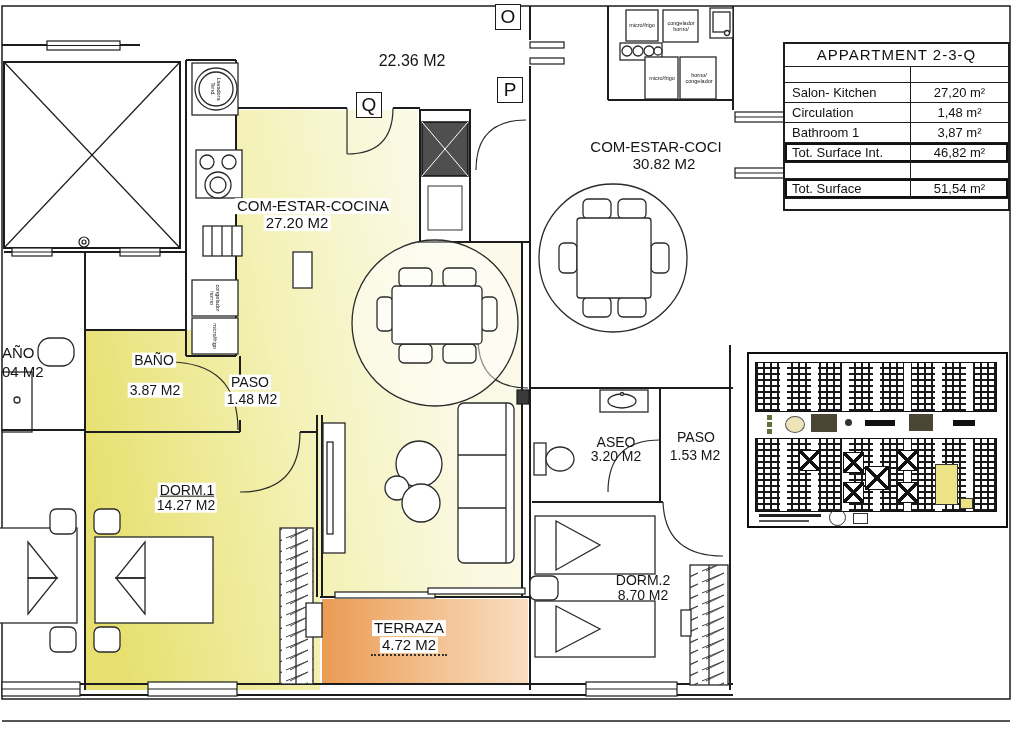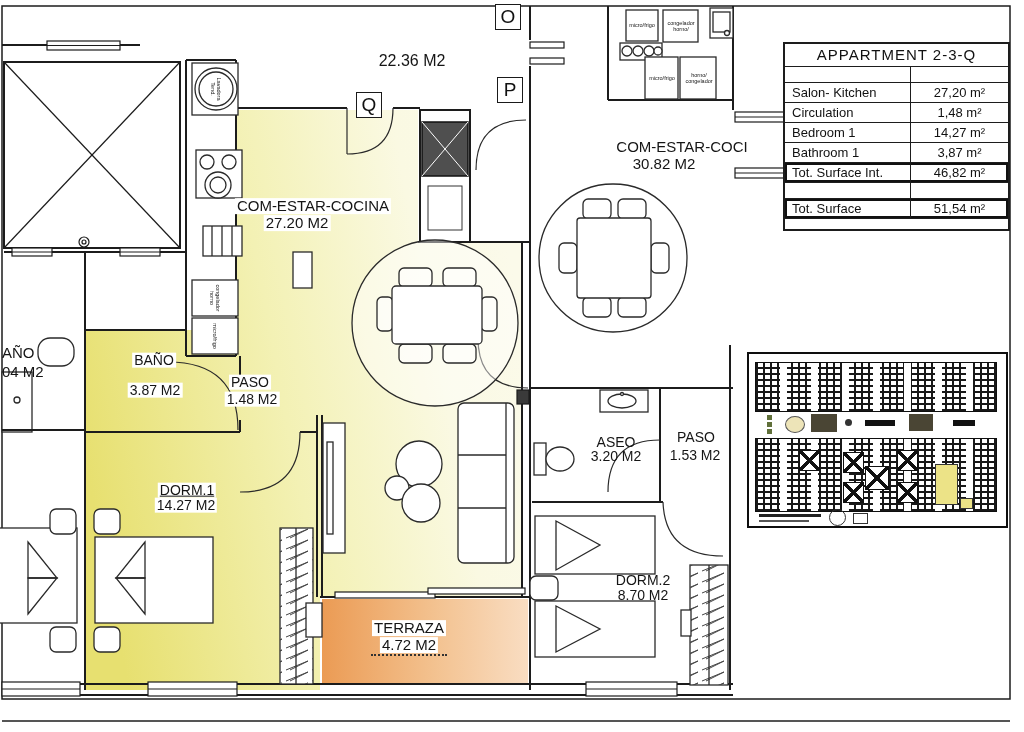--- a/index.html
+++ b/index.html
@@ -297,21 +297,21 @@
 
   <div class="lbl t16" style="left:412px;top:61px;">22.36 M2</div>
 
   <div class="marker" style="left:508px;top:17px;">O</div>
   <div class="marker" style="left:510px;top:90px;">P</div>
   <div class="marker" style="left:369px;top:105px;">Q</div>
 
   <div class="lbl t15 wbg" style="left:313px;top:206px;">COM-ESTAR-COCINA</div>
   <div class="lbl t15 wbg" style="left:297px;top:223px;">27.20 M2</div>
 
-  <div class="lbl t15" style="left:682px;top:147px;">COM-ESTAR-COCI</div>
+  <div class="lbl t15" style="left:656px;top:147px;">COM-ESTAR-COCI</div>
   <div class="lbl t15" style="left:664px;top:164px;">30.82 M2</div>
 
   <div class="lbl t14 wbg" style="left:154px;top:360px;">BAÑO</div>
   <div class="lbl t14 wbg" style="left:155px;top:390px;">3.87 M2</div>
 
   <div class="lbl t14 wbg" style="left:250px;top:382px;">PASO</div>
   <div class="lbl t14 wbg" style="left:252px;top:399px;">1.48 M2</div>
 
   <div class="lbl t14 wbg" style="left:187px;top:490px;text-decoration:underline;">DORM.1</div>
   <div class="lbl t14 wbg" style="left:186px;top:505px;">14.27 M2</div>
@@ -350,24 +350,20 @@
         <div class="lab"></div>
         <div class="val"></div>
       </div>
     <div class="lrow">
       <div class="lab">Salon- Kitchen</div>
       <div class="val">27,20 m²</div>
     </div>
     <div class="lrow">
       <div class="lab">Circulation</div>
       <div class="val">1,48 m²</div>
-    </div>
-    <div class="lrow">
-      <div class="lab">Bedroom 1</div>
-      <div class="val">14,27 m²</div>
     </div>
     <div class="lrow">
       <div class="lab">Bathroom 1</div>
       <div class="val">3,87 m²</div>
     </div>
     <div class="lrow total">
       <div class="lab">Tot. Surface Int.</div>
       <div class="val">46,82 m²</div>
     </div>
     <div class="lrow spacer">

